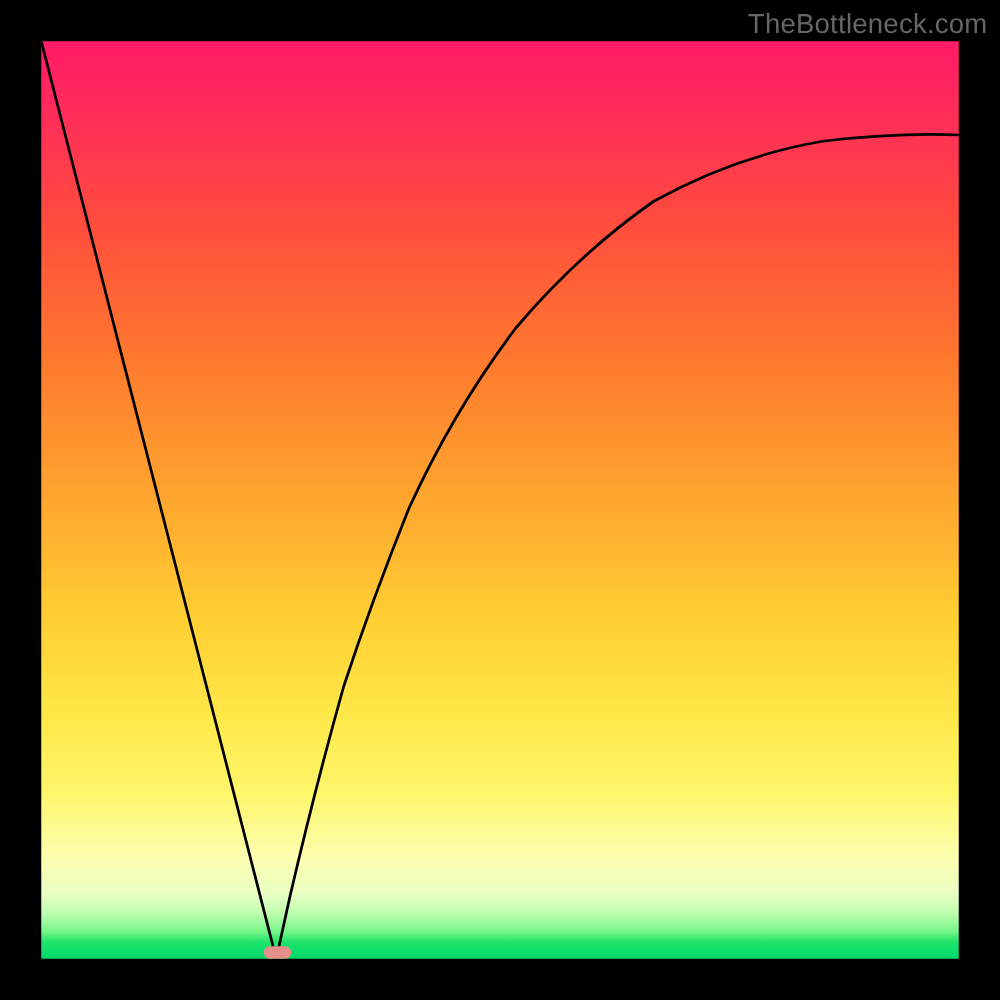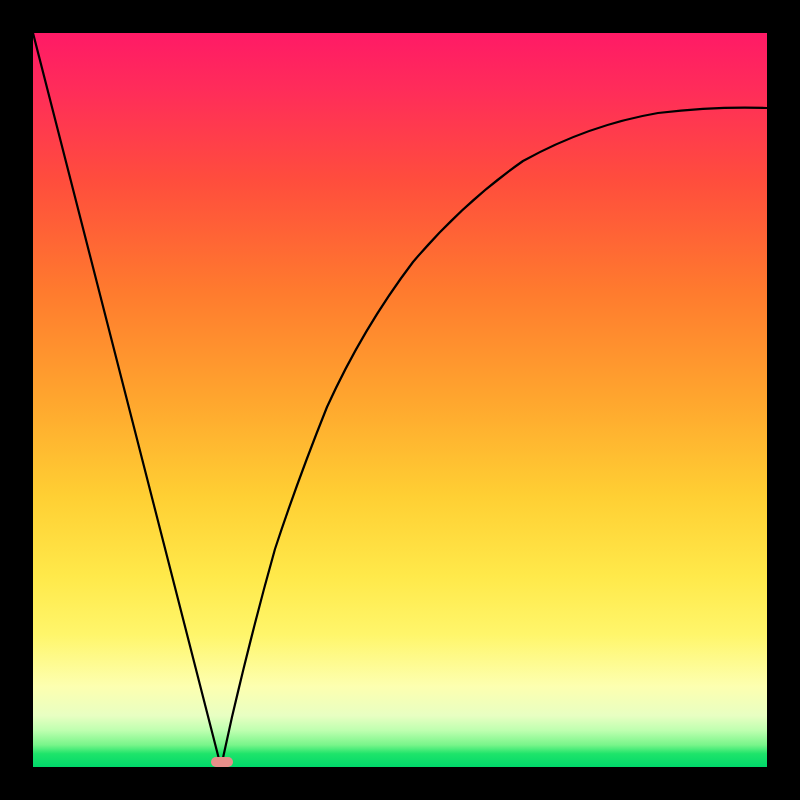--- a/index.html
+++ b/index.html
@@ -82,13 +82,14 @@
                Q 264 449 294 374
                Q 330 295 380 229
                Q 430 170 490 128
                Q 555 92 625 80
                Q 685 73 734 75" stroke="#000" stroke-width="2.2" fill="none" stroke-linecap="round" stroke-linejoin="round"></path>
     </svg>
 
     <div class="marker" style="left:178px; top:724px; width:22px; height:10px;"></div>
   </div>
 
+  <div class="watermark">TheBottleneck.com</div>
 </div>
 
 </body></html>

